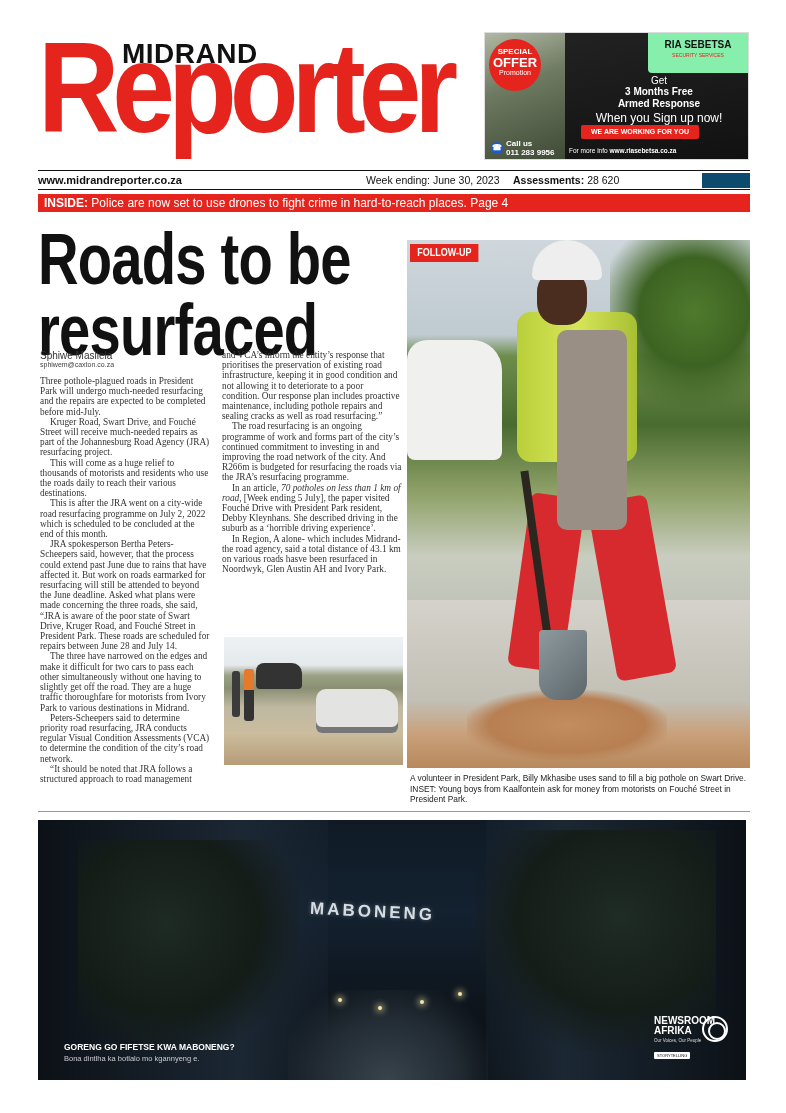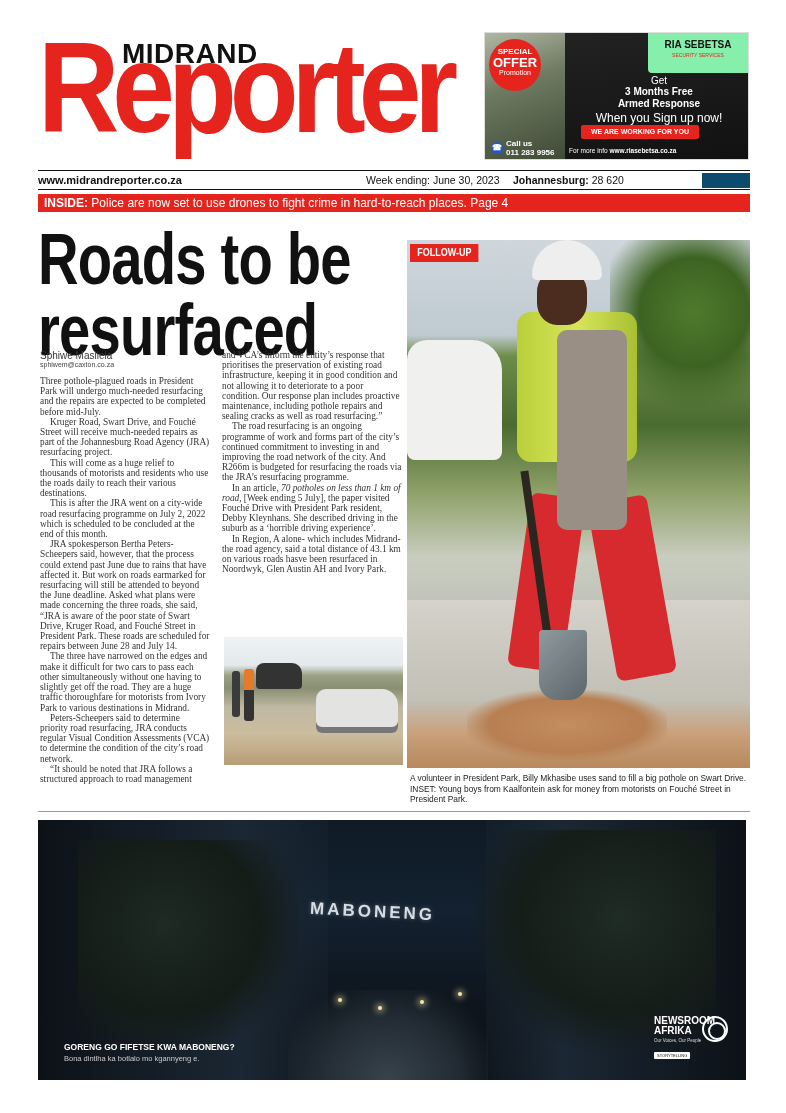--- a/index.html
+++ b/index.html
@@ -140,21 +140,21 @@
   <div class="ad-more">
     <span>For more info</span>
     <b>www.riasebetsa.co.za</b>
   </div>
 </div>
 
 <div class="infobar">
   <span class="site">www.midrandreporter.co.za</span>
   <span class="week">Week ending: June 30, 2023</span>
   <span class="dist">
-    <b>Johannesburg:</b>
+    <b>Assessments:</b>
     <span>28 620</span>
   </span>
   <span class="free">FREE</span>
 </div>
 
 <div class="inside">
   <b>INSIDE:</b>
   <span>Police are now set to use drones to fight crime in hard-to-reach places. Page 4</span>
 </div>
 

